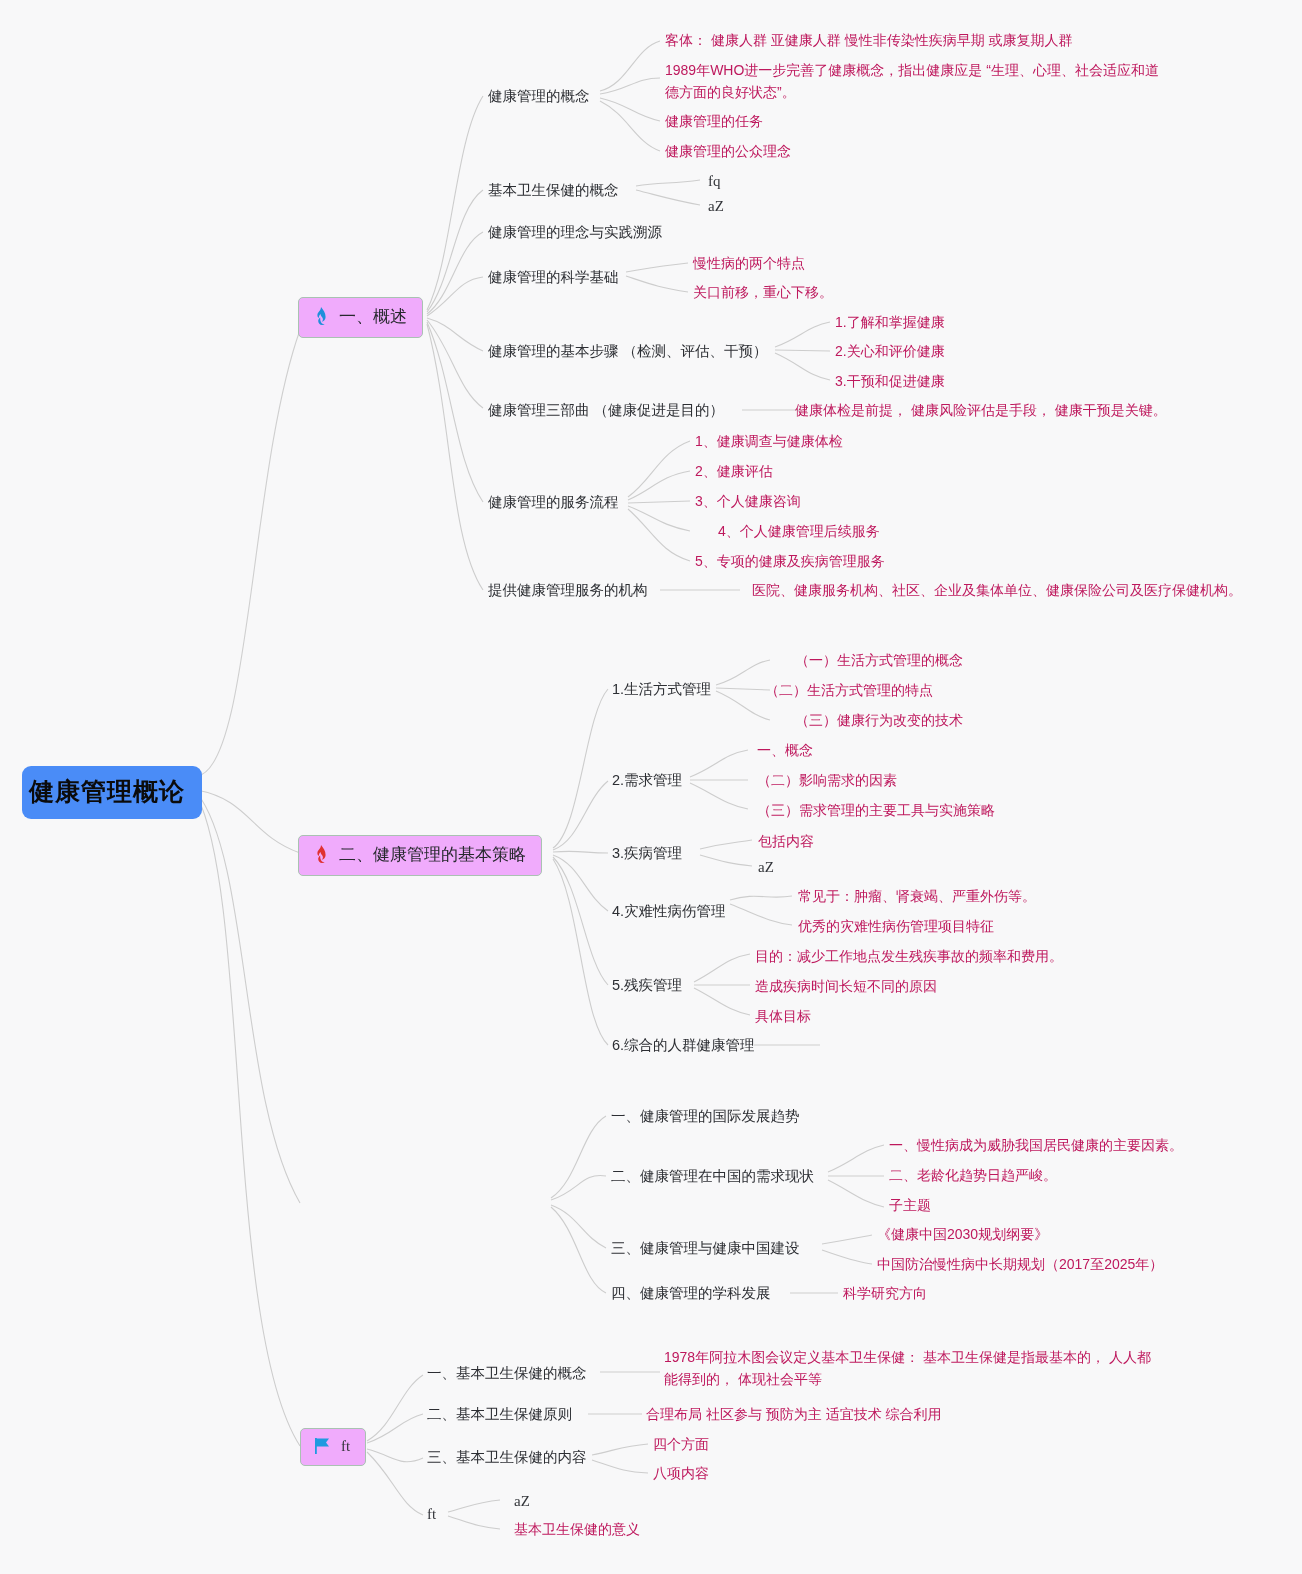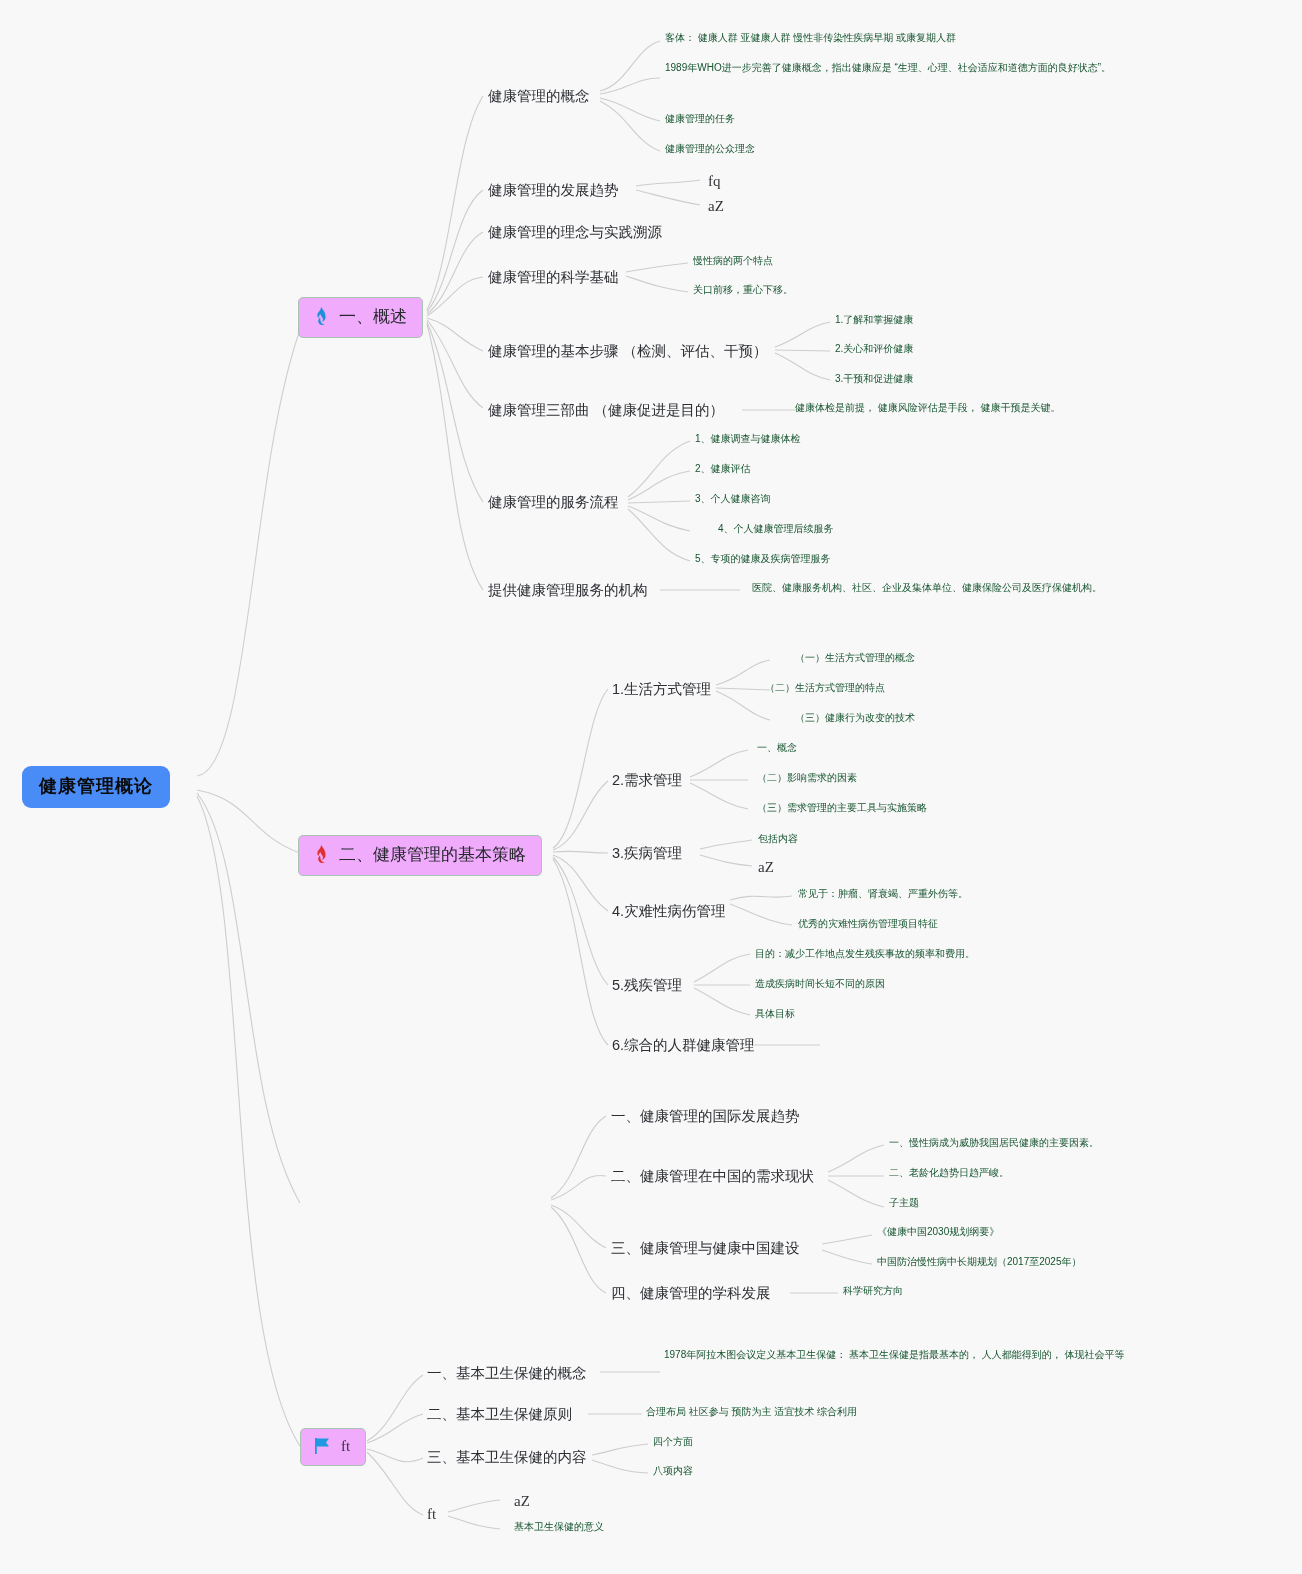--- a/index.html
+++ b/index.html
@@ -14,43 +14,43 @@
   #canvas{position:absolute;left:0;top:0;width:1302px;height:1574px;}
   #links{position:absolute;left:0;top:0;width:1302px;height:1574px;pointer-events:none;}
 
   
   .node{position:absolute;white-space:nowrap;line-height:1.5;}
 
   .root{
     background:#4a8cf7;
     color:#0b0b0b;
     font-weight:bold;
-    font-size:18px;
-    padding:7px 17px 8px 17px;
+    font-size:25px;
+    padding:7px 17px 8px 7px;
     border-radius:9px;
     letter-spacing:1px;
   }
 
   .branch{
     background:#f0abfc;
     border:1.5px solid #a9c2b2;
     border-radius:5px;
     padding:6px 15px 7px 12px;
     font-size:17px;
     font-weight:500;
     display:flex;
     align-items:center;
     gap:8px;
     box-shadow:0 0 0 0 rgba(0,0,0,0);
   }
   .branch .ico{display:inline-flex;align-items:center;justify-content:center;width:20px;height:20px;flex:0 0 auto;}
   .branch .ico svg{display:block;}
 
   .l2{font-size:14.5px;color:#2c2e33;}
-  .l3{font-size:10px;color:#14532d;}
+  .l3{font-size:14px;color:#be185d;}
   .serif{font-family:"Liberation Serif","DejaVu Serif",serif;font-size:15px;color:#33353a;}
 
   .wrap2{white-space:normal;width:505px;line-height:1.55;}
   .wrap3{white-space:normal;width:500px;line-height:1.55;}
 </style>
 </head>
 <body>
 
 <div id="canvas">
 
@@ -164,21 +164,21 @@
     </span>
     <span>一、概述</span>
   </div>
 
   <div class="node l2" style="left:488px;top:86px;">健康管理的概念</div>
   <div class="node l3" style="left:665px;top:30px;">客体： 健康人群 亚健康人群 慢性非传染性疾病早期 或康复期人群</div>
   <div class="node l3 wrap2" style="left:665px;top:60px;">1989年WHO进一步完善了健康概念，指出健康应是 “生理、心理、社会适应和道德方面的良好状态”。</div>
   <div class="node l3" style="left:665px;top:111px;">健康管理的任务</div>
   <div class="node l3" style="left:665px;top:141px;">健康管理的公众理念</div>
 
-  <div class="node l2" style="left:488px;top:180px;">健康管理的发展趋势</div>
+  <div class="node l2" style="left:488px;top:180px;">基本卫生保健的概念</div>
   <div class="node serif" style="left:708px;top:170px;">fq</div>
   <div class="node serif" style="left:708px;top:195px;">aZ</div>
 
   <div class="node l2" style="left:488px;top:222px;">健康管理的理念与实践溯源</div>
 
   <div class="node l2" style="left:488px;top:267px;">健康管理的科学基础</div>
   <div class="node l3" style="left:693px;top:253px;">慢性病的两个特点</div>
   <div class="node l3" style="left:693px;top:282px;">关口前移，重心下移。</div>
 
   <div class="node l2" style="left:488px;top:341px;">健康管理的基本步骤 （检测、评估、干预）</div>

